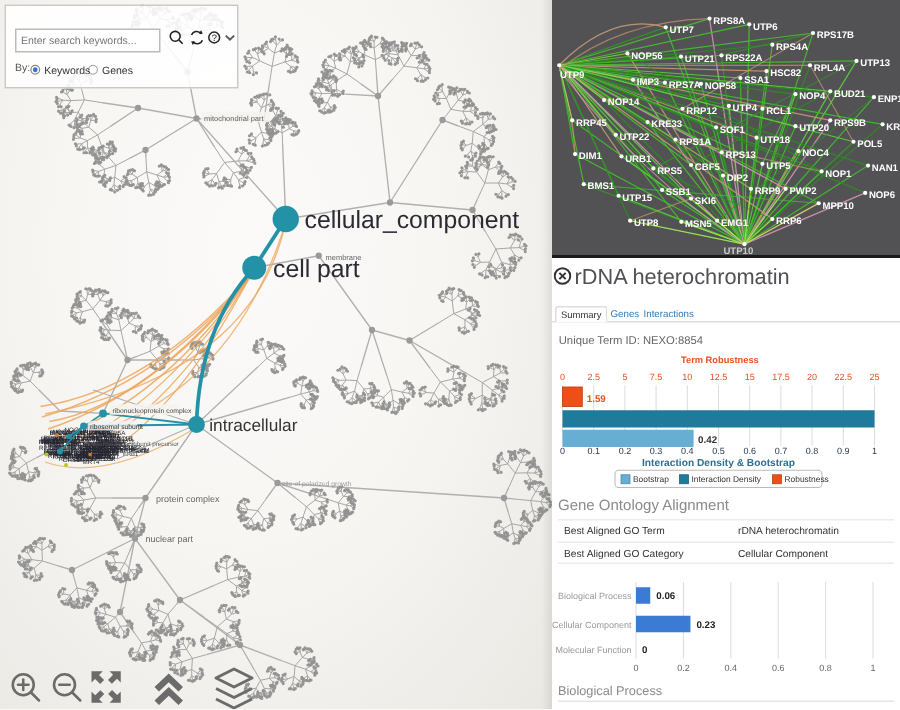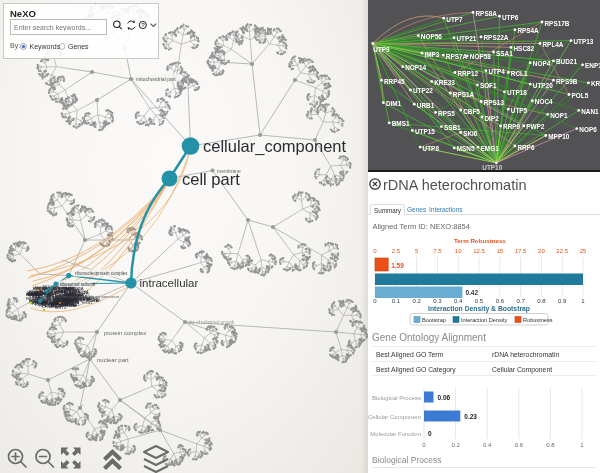--- a/index.html
+++ b/index.html
@@ -267,21 +267,20 @@
 <path d="M103 458l9.5-9 9.5 9-3 3-6.5-6.2-6.5 6.2z"></path>
 <path d="M103 467l9.5-9 9.5 9-3 3-6.5-6.2-6.5 6.2z"></path>
 </g>
 <g stroke="#6b6b6b" stroke-width="2" fill="none" stroke-linejoin="round">
 <path d="M144 452l12-6 12 6-12 6z"></path>
 <path d="M144 459l12 6 12-6"></path>
 <path d="M144 466l12 6 12-6"></path>
 </g>
 </svg>
 <div id="search">
-<div class="title">NeXO</div>
 <input placeholder="Enter search keywords..." style="">
 <svg style="position:absolute;left:108px;top:15px" width="48" height="13" viewBox="0 0 48 13">
 <circle cx="4.8" cy="5.2" r="3.3" stroke="#222" stroke-width="1.05" fill="none"></circle>
         <line x1="7.2" y1="7.6" x2="9.8" y2="10.2" stroke="#222" stroke-width="1.05"></line>
 <g stroke="#222" stroke-width="1" fill="none">
           <path d="M15.7 4.4a3.6 3.6 0 0 1 6.3-.9"></path>
           <path d="M22.9 7.8a3.6 3.6 0 0 1-6.3.9"></path>
         </g>
 <path d="M22.1 1.2l1.1 2.5-2.7-.3z" fill="#222"></path>
         <path d="M16.5 11l-1.1-2.5 2.7.3z" fill="#222"></path>
@@ -559,21 +558,21 @@
 <svg style="position:absolute;left:1px;top:6px" width="12" height="12" viewBox="0 0 12 12">
 <circle cx="6" cy="6" r="5.2" stroke="#333" stroke-width="1.3" fill="none"></circle>
 <path d="M3.9 3.9L8.1 8.1M8.1 3.9L3.9 8.1" stroke="#333" stroke-width="1.3"></path>
 </svg>
 <div class="hdr">rDNA heterochromatin</div>
 <div class="tabs">
 <div class="tab1">Summary</div>
 <div class="tab2" style="left:39px">Genes</div>
 <div class="tab2" style="left:61px">Interactions</div>
 </div>
-<div class="uid">Aligned Term ID: NEXO:8854</div>
+<div class="uid">Unique Term ID: NEXO:8854</div>
 <div style="position:absolute;left:0;top:64px;width:232px;height:96px">
 <div style="position:absolute;left:86px;top:1px;font-size:6.2px;font-weight:bold;color:#e8511c">Term Robustness</div>
 <svg style="position:absolute;left:0;top:8px" width="232" height="88" viewBox="0 0 232 88">
         <line x1="7.0" y1="13" x2="7.0" y2="53" stroke="#ddd" stroke-width="0.7"></line>
         <text x="7.0" y="9" font-size="6" fill="#e8511c" text-anchor="middle">0</text>
         <line x1="27.8" y1="13" x2="27.8" y2="53" stroke="#ddd" stroke-width="0.7"></line>
         <text x="27.8" y="9" font-size="6" fill="#e8511c" text-anchor="middle">2.5</text>
         <line x1="48.6" y1="13" x2="48.6" y2="53" stroke="#ddd" stroke-width="0.7"></line>
         <text x="48.6" y="9" font-size="6" fill="#e8511c" text-anchor="middle">5</text>
         <line x1="69.4" y1="13" x2="69.4" y2="53" stroke="#ddd" stroke-width="0.7"></line>

